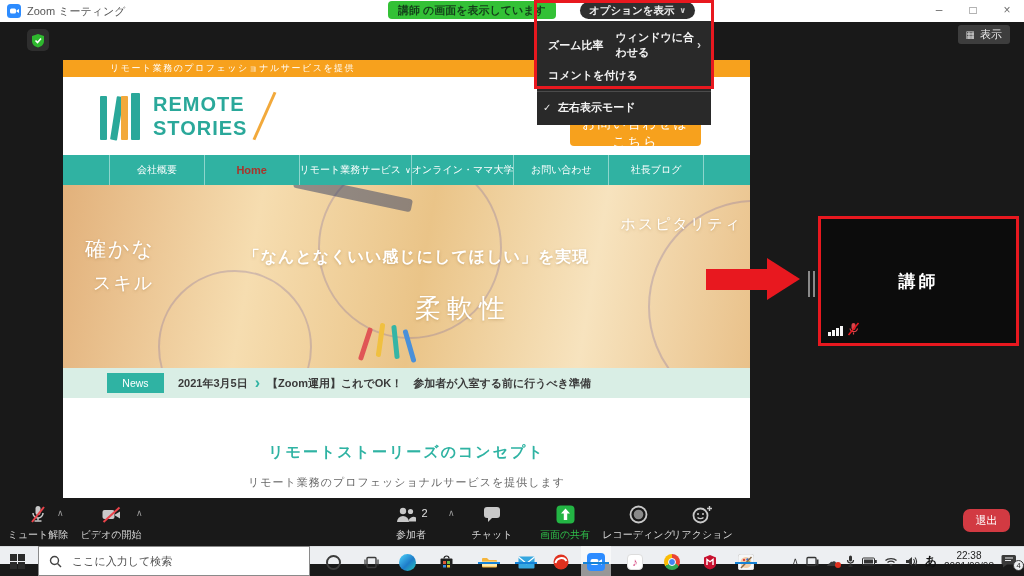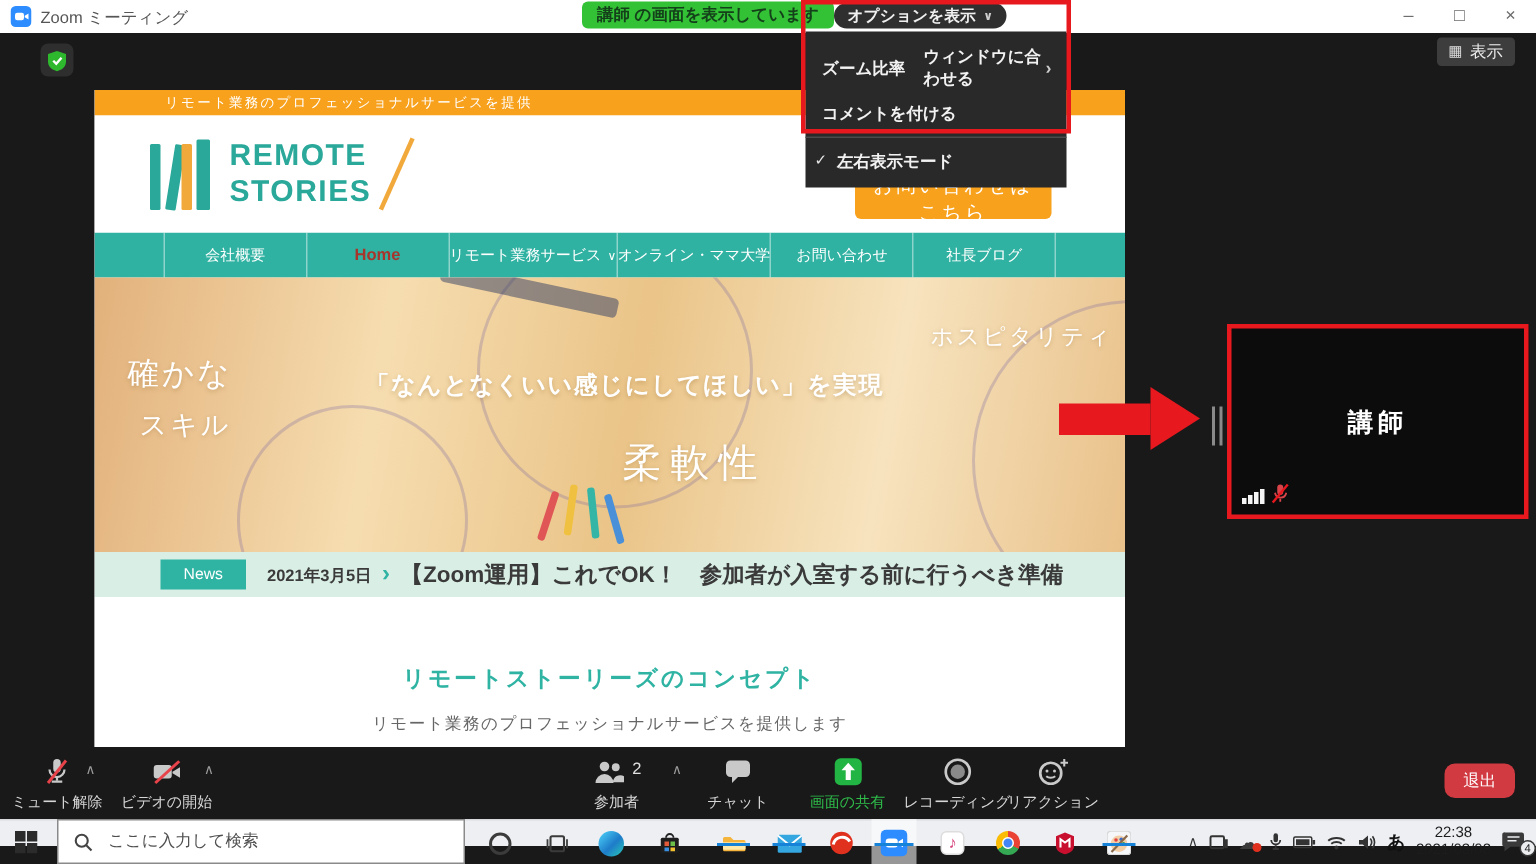--- a/index.html
+++ b/index.html
@@ -8,21 +8,21 @@
 
   
   .titlebar{position:absolute;left:0;top:0;width:1024px;height:22px;background:#ffffff;
             display:flex;align-items:center;padding-left:7px;box-sizing:border-box;z-index:40;}
   .ttl{font-size:11px;color:#565656;margin-left:6px;}
   .wincontrols{position:absolute;right:0;top:0;display:flex;}
   .wincontrols span{width:34px;height:22px;line-height:20px;text-align:center;color:#6e6e6e;font-size:12px;}
 
   .share-banner{position:absolute;left:388px;top:1px;height:18px;line-height:18px;padding:0 10px;
                 background:#33c136;border-radius:4px;color:#14401a;font-size:11px;font-weight:700;z-index:55;}
-  .options-btn{position:absolute;left:556px;top:2px;height:17px;padding:0 9px;background:#2f2f2f;
+  .options-btn{position:absolute;left:580px;top:2px;height:17px;padding:0 9px;background:#2f2f2f;
                border-radius:9px;color:#f0f0f0;font-size:10.5px;font-weight:700;display:flex;
                align-items:center;gap:5px;z-index:56;}
   .options-btn .caret{font-size:8px;color:#cfcfcf;}
   .red-outline{position:absolute;left:534px;top:0;width:180px;height:89px;border:3px solid #e8181f;
                box-sizing:border-box;z-index:60;pointer-events:none;}
 
   
   .dropdown{position:absolute;left:537px;top:21px;width:174px;background:#292929;padding:5px 0 6px;
             z-index:45;color:#f2f2f2;font-size:11px;font-weight:700;}
   .menu-row{display:flex;align-items:center;padding:4px 10px 4px 11px;position:relative;}
@@ -79,21 +79,21 @@
   .hero-left-bottom{left:30px;top:86px;font-size:18px;letter-spacing:2px;}
   .hero-headline{left:40px;right:20px;top:62px;text-align:center;font-size:16px;font-weight:700;letter-spacing:1px;}
   .hero-center{left:352px;top:106px;font-size:26px;letter-spacing:6px;}
   .hero-right{right:8px;top:30px;font-size:15px;letter-spacing:2px;}
 
   .news-bar{height:30px;background:#d9eee5;display:flex;align-items:center;}
   .news-badge{margin-left:44px;width:57px;height:20px;background:#2fb3a3;color:#fff;font-size:10.5px;
               display:flex;align-items:center;justify-content:center;}
   .news-date{margin-left:14px;font-size:11px;font-weight:700;color:#3a3a3a;}
   .news-arrow{margin:0 7px;color:#2fb3a3;font-weight:700;}
-  .news-title{font-size:15px;font-weight:700;color:#3a3a3a;}
+  .news-title{font-size:11px;font-weight:700;color:#3a3a3a;}
 
   .concept{height:100px;background:#fff;text-align:center;}
   .concept-h{padding-top:45px;color:#2fb3a3;font-size:15px;font-weight:700;letter-spacing:2px;}
   .concept-s{margin-top:13px;color:#666;font-size:11px;letter-spacing:1px;}
 
   
   .arrow-body{position:absolute;left:706px;top:269px;width:61px;height:21px;background:#e8181f;z-index:30;}
   .arrow-head{position:absolute;left:767px;top:258px;width:0;height:0;border-left:33px solid #e8181f;
               border-top:21px solid transparent;border-bottom:21px solid transparent;z-index:30;}
   .divider{position:absolute;left:808px;top:271px;width:7px;height:26px;border-left:2px solid #8a8a8a;

